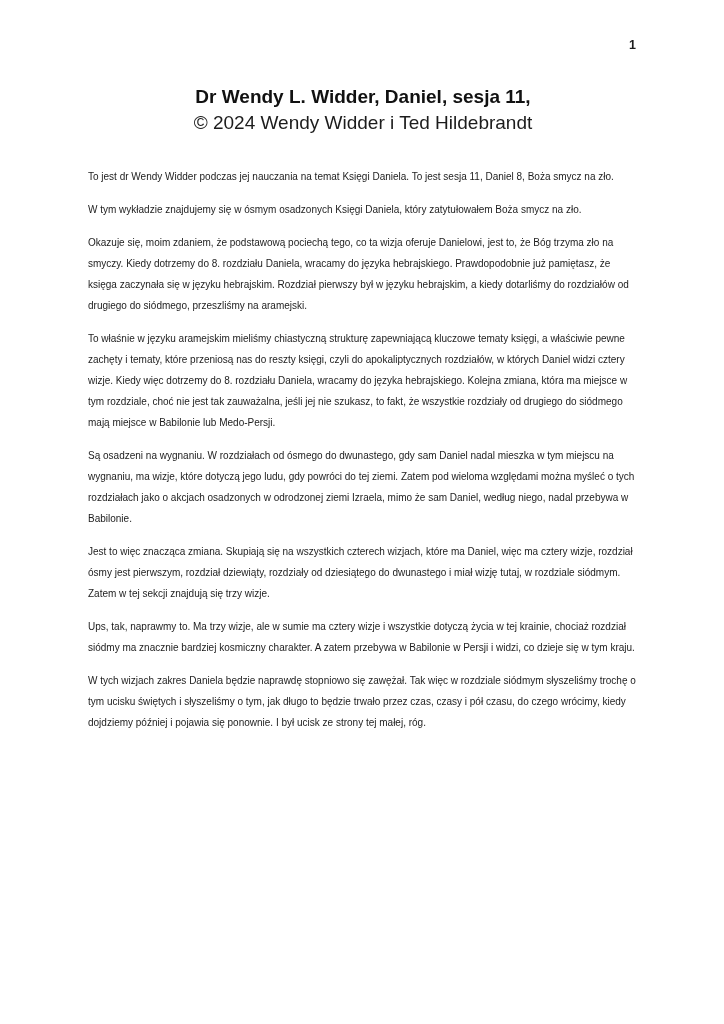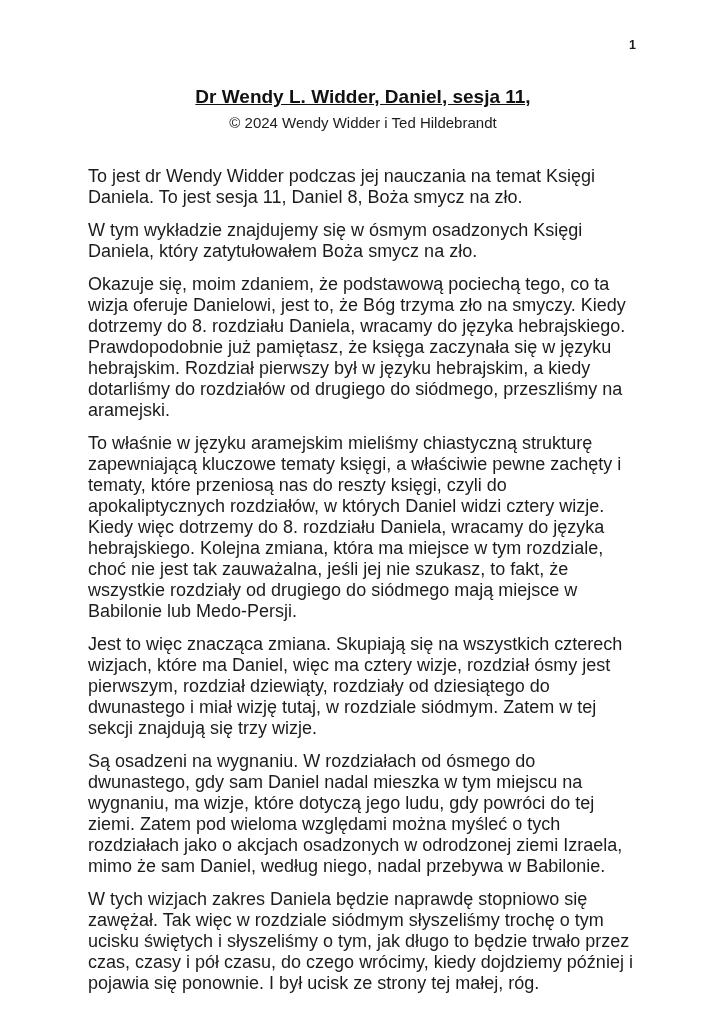--- a/index.html
+++ b/index.html
@@ -30,35 +30,34 @@
     font-weight: bold;
     color: #1c1c1c;
   }
   .title {
     text-align: center;
     font-weight: bold;
     font-size: 19px;
     line-height: 26px;
     margin: 50px 0 3px 0;
     color: #111111;
-    text-decoration: underline;
   }
   .copyright {
     text-align: center;
-    font-size: 15px;
+    font-size: 19px;
     line-height: 20px;
     margin: 0;
     color: #1c1c1c;
   }
   .content {
     margin-top: 33px;
     width: 552px;
   }
   .content p {
-    font-size: 18px;
+    font-size: 10px;
     line-height: 21px;
     margin: 0 0 12px 0;
     color: #1c1c1c;
     text-align: left;
   }
 </style>
 </head>
 <body>
 
 <div class="page">
@@ -69,18 +68,19 @@
     <span>Dr Wendy L. Widder, Daniel, sesja 11,</span><br>
   </h1>
 
   <div class="copyright">© 2024 Wendy Widder i Ted Hildebrandt</div>
 
   <div class="content">
     <p>To jest dr Wendy Widder podczas jej nauczania na temat Księgi Daniela. To jest sesja 11, Daniel 8, Boża smycz na zło.</p>
     <p>W tym wykładzie znajdujemy się w ósmym osadzonych Księgi Daniela, który zatytułowałem Boża smycz na zło.</p>
     <p>Okazuje się, moim zdaniem, że podstawową pociechą tego, co ta wizja oferuje Danielowi, jest to, że Bóg trzyma zło na smyczy. Kiedy dotrzemy do 8. rozdziału Daniela, wracamy do języka hebrajskiego. Prawdopodobnie już pamiętasz, że księga zaczynała się w języku hebrajskim. Rozdział pierwszy był w języku hebrajskim, a kiedy dotarliśmy do rozdziałów od drugiego do siódmego, przeszliśmy na aramejski.</p>
     <p>To właśnie w języku aramejskim mieliśmy chiastyczną strukturę zapewniającą kluczowe tematy księgi, a właściwie pewne zachęty i tematy, które przeniosą nas do reszty księgi, czyli do apokaliptycznych rozdziałów, w których Daniel widzi cztery wizje. Kiedy więc dotrzemy do 8. rozdziału Daniela, wracamy do języka hebrajskiego. Kolejna zmiana, która ma miejsce w tym rozdziale, choć nie jest tak zauważalna, jeśli jej nie szukasz, to fakt, że wszystkie rozdziały od drugiego do siódmego mają miejsce w Babilonie lub Medo-Persji.</p>
+    <p>Są osadzeni na wygnaniu. W rozdziałach od ósmego do dwunastego, gdy sam Daniel nadal mieszka w tym miejscu na wygnaniu, ma wizje, które dotyczą jego ludu, gdy powróci do tej ziemi. Zatem pod wieloma względami można myśleć o tych rozdziałach jako o akcjach osadzonych w odrodzonej ziemi Izraela, mimo że sam Daniel, według niego, nadal przebywa w Babilonie.</p>
     <p>Jest to więc znacząca zmiana. Skupiają się na wszystkich czterech wizjach, które ma Daniel, więc ma cztery wizje, rozdział ósmy jest pierwszym, rozdział dziewiąty, rozdziały od dziesiątego do dwunastego i miał wizję tutaj, w rozdziale siódmym. Zatem w tej sekcji znajdują się trzy wizje.</p>
-    <p>Są osadzeni na wygnaniu. W rozdziałach od ósmego do dwunastego, gdy sam Daniel nadal mieszka w tym miejscu na wygnaniu, ma wizje, które dotyczą jego ludu, gdy powróci do tej ziemi. Zatem pod wieloma względami można myśleć o tych rozdziałach jako o akcjach osadzonych w odrodzonej ziemi Izraela, mimo że sam Daniel, według niego, nadal przebywa w Babilonie.</p>
+    <p>Ups, tak, naprawmy to. Ma trzy wizje, ale w sumie ma cztery wizje i wszystkie dotyczą życia w tej krainie, chociaż rozdział siódmy ma znacznie bardziej kosmiczny charakter. A zatem przebywa w Babilonie w Persji i widzi, co dzieje się w tym kraju.</p>
     <p>W tych wizjach zakres Daniela będzie naprawdę stopniowo się zawężał. Tak więc w rozdziale siódmym słyszeliśmy trochę o tym ucisku świętych i słyszeliśmy o tym, jak długo to będzie trwało przez czas, czasy i pół czasu, do czego wrócimy, kiedy dojdziemy później i pojawia się ponownie. I był ucisk ze strony tej małej, róg.</p>
   </div>
 
 </div>
 
 </body></html>

